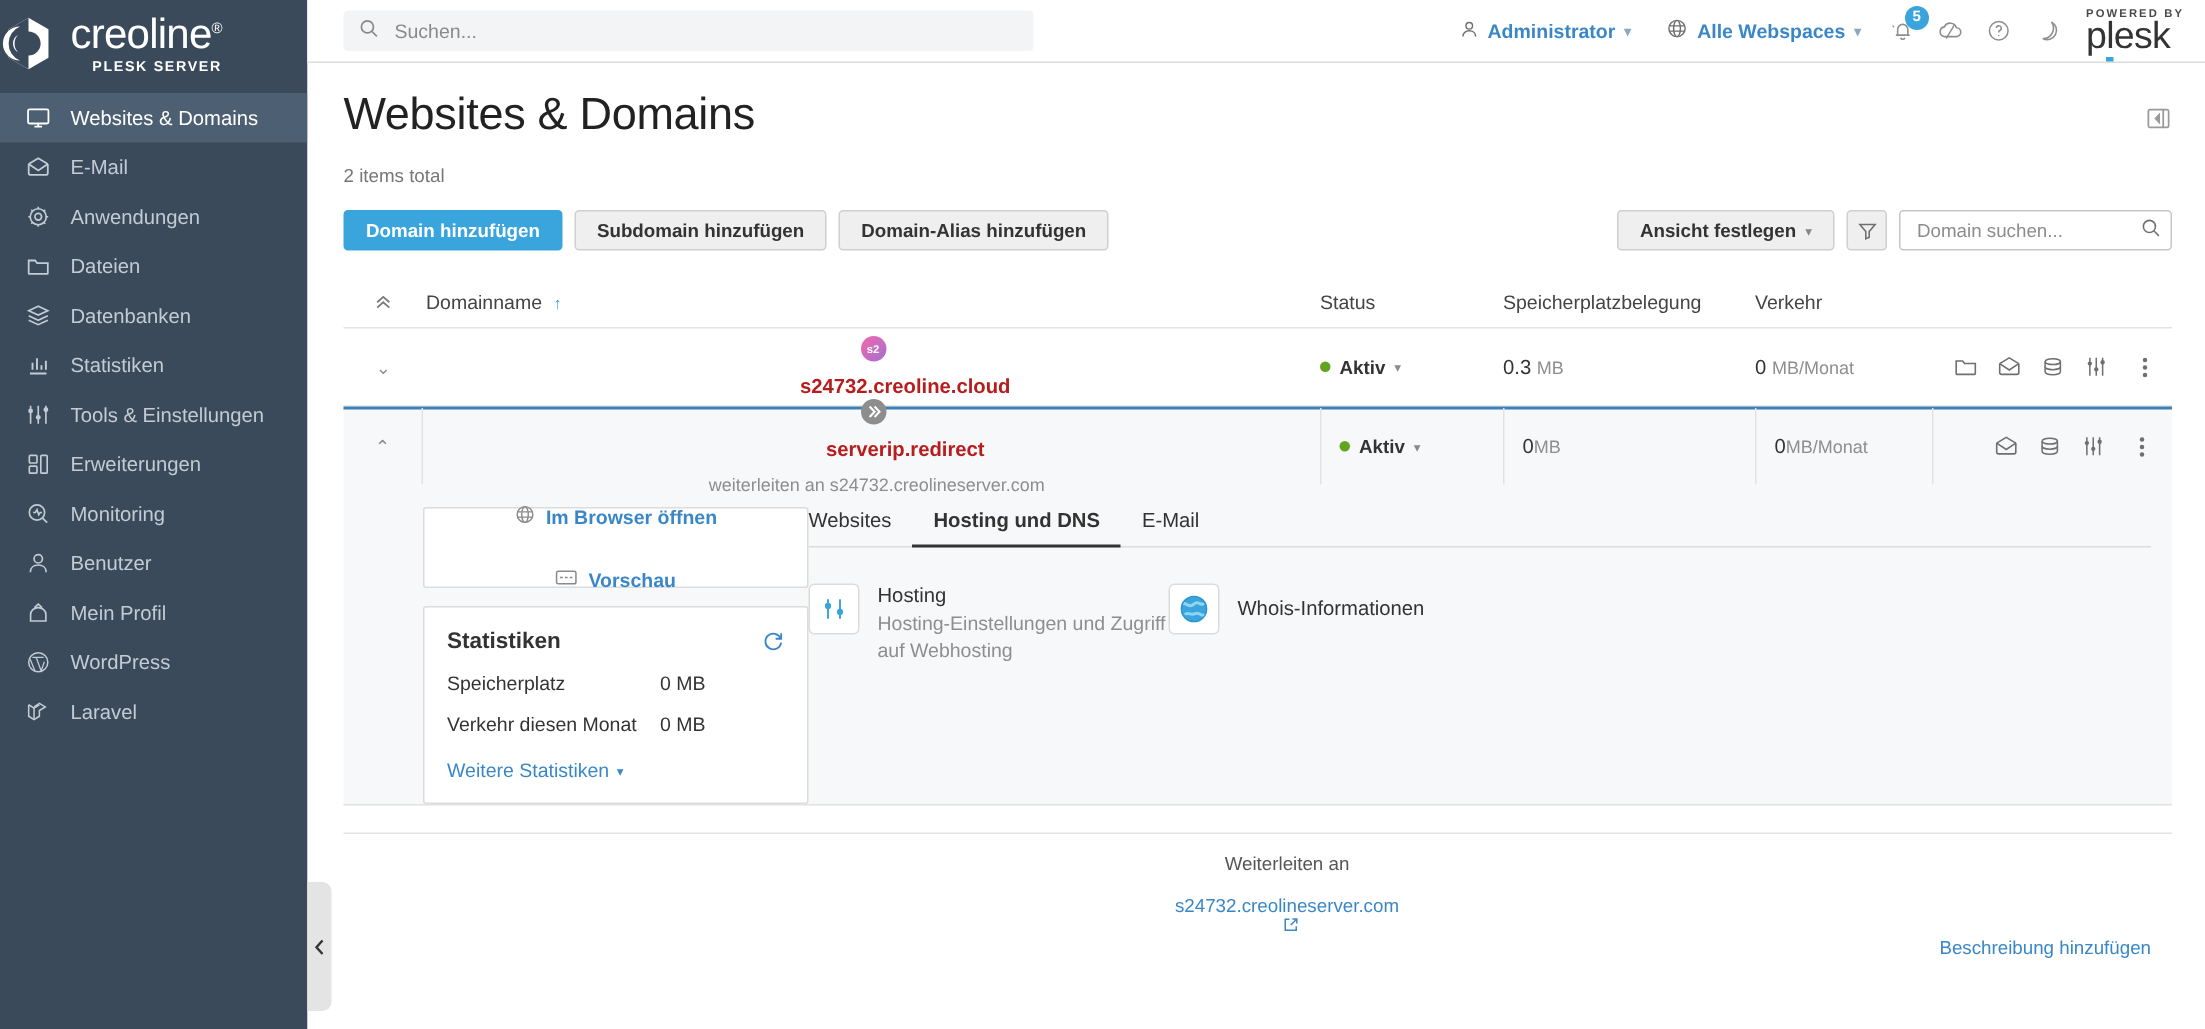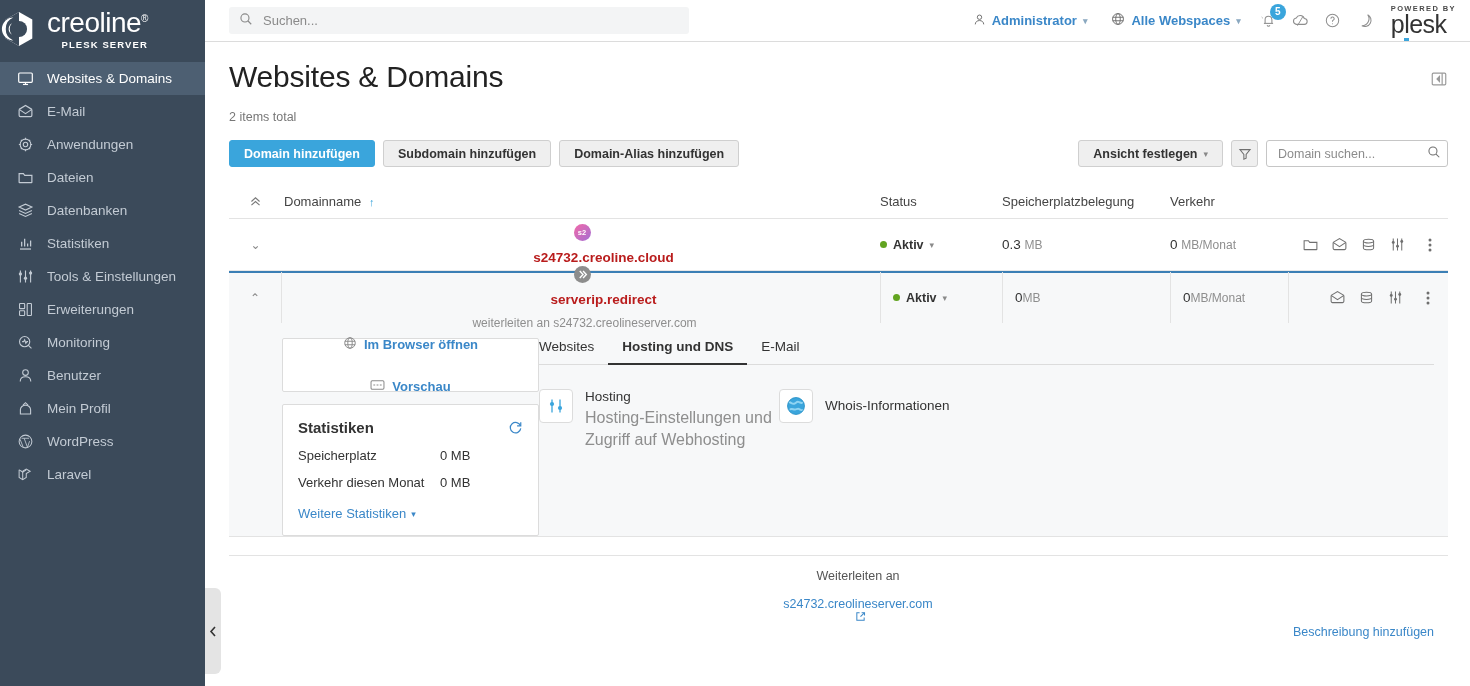--- a/index.html
+++ b/index.html
@@ -238,21 +238,21 @@
   .tab.active { font-weight: bold; border-bottom: 2px solid #333; }
   .cards-row { display: flex; padding-top: 24px; gap: 0; }
   .feat { display: flex; gap: 12px; width: 240px; flex: 0 0 240px; }
   .feat.wide { width: 260px; flex: 0 0 260px; }
   .feat-ico {
     width: 34px; height: 34px; flex: 0 0 34px;
     border: 1px solid #dcdcdc; border-radius: 4px; background: #fff;
     display: flex; align-items: center; justify-content: center;
   }
   .feat-title { font-size: 13.5px; color: #333; font-weight: normal; }
-  .feat-desc { font-size: 16px; color: #8e8e8e; margin-top: 3px; line-height: 1.35; }
+  .feat-desc { font-size: 13px; color: #8e8e8e; margin-top: 3px; line-height: 1.35; }
   .feat-title.only { line-height: 34px; }
 
   .panel-foot {
     display: flex; align-items: center;
     border-top: 1px solid #e3e3e3;
     margin: 18px 0 0 0; padding: 13px 14px 13px 53px;
     font-size: 12.5px; color: #555; flex-direction: column;
   }
   .foot-link { color: #3a87c8; cursor: pointer; }
   .foot-right { margin-left: auto; color: #3a87c8; font-size: 12.5px; cursor: pointer; }

